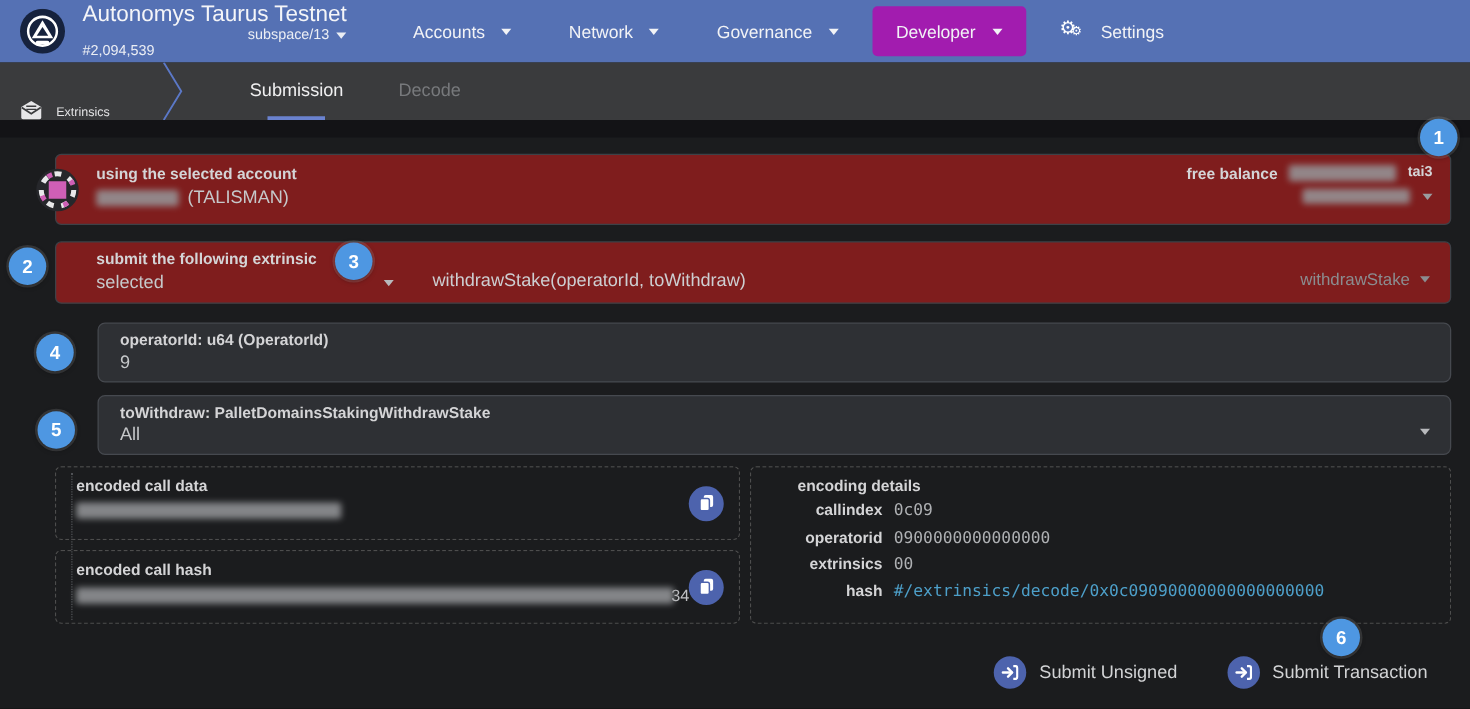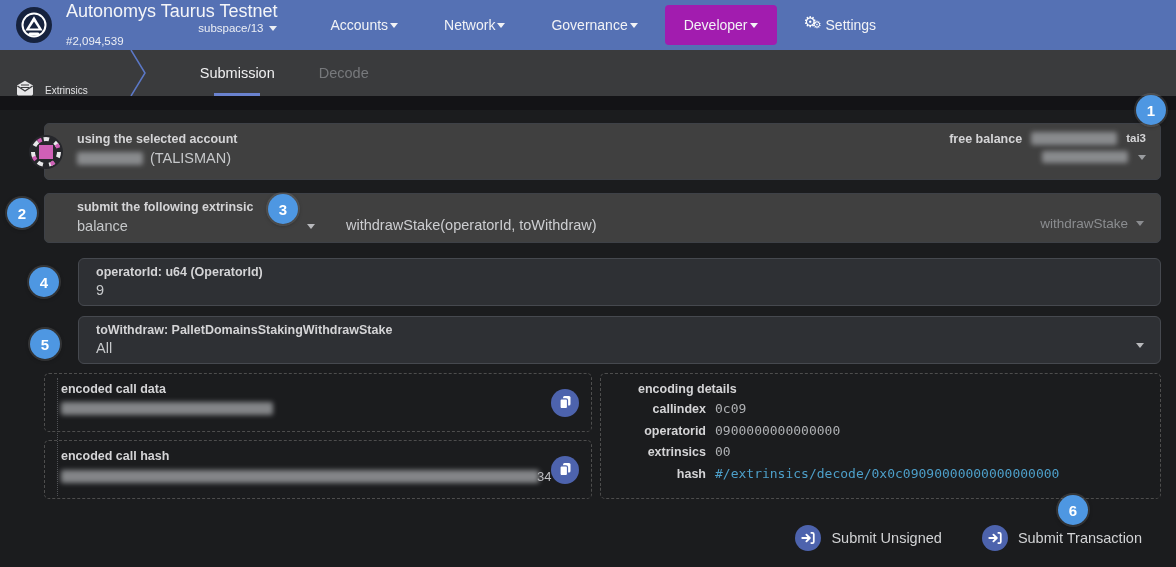--- a/index.html
+++ b/index.html
@@ -8,40 +8,40 @@
   #page { position:relative; width:1176px; height:567px; overflow:hidden; background:#1b1c1e; }
 
   
   .header { height:50px; background:#5571b4; display:flex; align-items:center; padding-left:16px; }
   .logo { width:36px; height:36px; flex:0 0 auto; }
   .chain-info { margin-left:14px; color:#f4f5f8; line-height:1.15; }
   .chain-name { font-size:18px; }
   .chain-sub { font-size:11.5px; text-align:right; display:flex; align-items:center; justify-content:flex-end; gap:6px; opacity:.95; }
   .chain-block { font-size:11.5px; opacity:.95; }
   .top-nav { display:flex; align-items:center; margin-left:34px; gap:8px; }
-  .nav-item { display:flex; align-items:center; gap:2px; color:#f2f3f6; font-size:14px; padding:13px 19px; cursor:pointer; border-radius:4px; }
+  .nav-item { display:flex; align-items:center; gap:13px; color:#f2f3f6; font-size:14px; padding:13px 19px; cursor:pointer; border-radius:4px; }
   .nav-item.active { background:#a21caf; padding-top:12px; padding-bottom:12px; }
   .caret { display:inline-block; width:0; height:0; border-left:4px solid transparent; border-right:4px solid transparent; border-top:5px solid currentColor; }
   .gears { position:relative; width:20px; height:18px; color:#fff; }
   .gears .g1 { position:absolute; left:0; top:-3px; font-size:15px; }
   .gears .g2 { position:absolute; left:9px; top:3px; font-size:10px; }
 
   
   .subnav { height:46px; background:#3a3b3d; display:flex; align-items:stretch; }
   .section-head { display:flex; align-items:flex-end; gap:11px; padding:0 16px; color:#e2e2e4; font-size:10px; }
   .chev-sep { margin-left:24px; }
   .tabs { display:flex; margin-left:28px; }
   .tab { position:relative; display:flex; align-items:center; padding:0 22px; font-size:14.5px; color:#77797c; cursor:pointer; }
   .tab.active { color:#f0f0f1; }
   .tab.active::after { content:""; position:absolute; bottom:0; left:50%; transform:translateX(-50%); width:46px; height:3px; background:#6a82cf; }
   .strip { height:14px; background:#131316; }
 
   
   .content { position:relative; padding:0 15px 0 44px; }
-  .panel { position:relative; background:#404040; border:1px solid #3e4147; border-radius:5px; }
+  .panel { position:relative; background:#7f1d1d; border:1px solid #3e4147; border-radius:5px; }
   .lbl { font-size:12.5px; font-weight:bold; color:#d4d4d6; }
   .val { font-size:14.5px; color:#c6c8ca; }
   .blur { display:inline-block; background:#96989b; border-radius:2px; filter:blur(2.6px); opacity:.85; }
 
   .account-box { margin-top:13px; height:57px; display:flex; justify-content:space-between; padding:8px 14px 8px 32px; }
   .identicon { position:absolute; left:-17px; top:50%; transform:translateY(-50%); }
   .acct-left .row2 { margin-top:4px; display:flex; align-items:center; gap:7px; }
   .acct-right { text-align:right; }
   .acct-right .row1 { display:flex; align-items:flex-start; justify-content:flex-end; gap:9px; }
   .acct-right .row2 { margin-top:5px; display:flex; align-items:center; justify-content:flex-end; gap:10px; }
@@ -173,21 +173,21 @@
         </div>
         <div class="row2">
           <span class="blur" style="width:86px;height:12px;"></span>
           <span class="caret dd-caret"></span>
         </div>
       </div>
     </div>
 
     <div class="panel extrinsic-box">
       <div class="lbl">submit the following extrinsic</div>
-      <div class="val" style="margin-top:4px;">balance</div>
+      <div class="val" style="margin-top:4px;">selected</div>
       <span class="caret ext-caret"></span>
       <div class="call-sig">withdrawStake(operatorId, toWithdraw)</div>
       <div class="method-dd">
         <span>withdrawStake</span>
         <span class="caret"></span>
       </div>
     </div>
 
     <span class="indent-line"></span>
 

